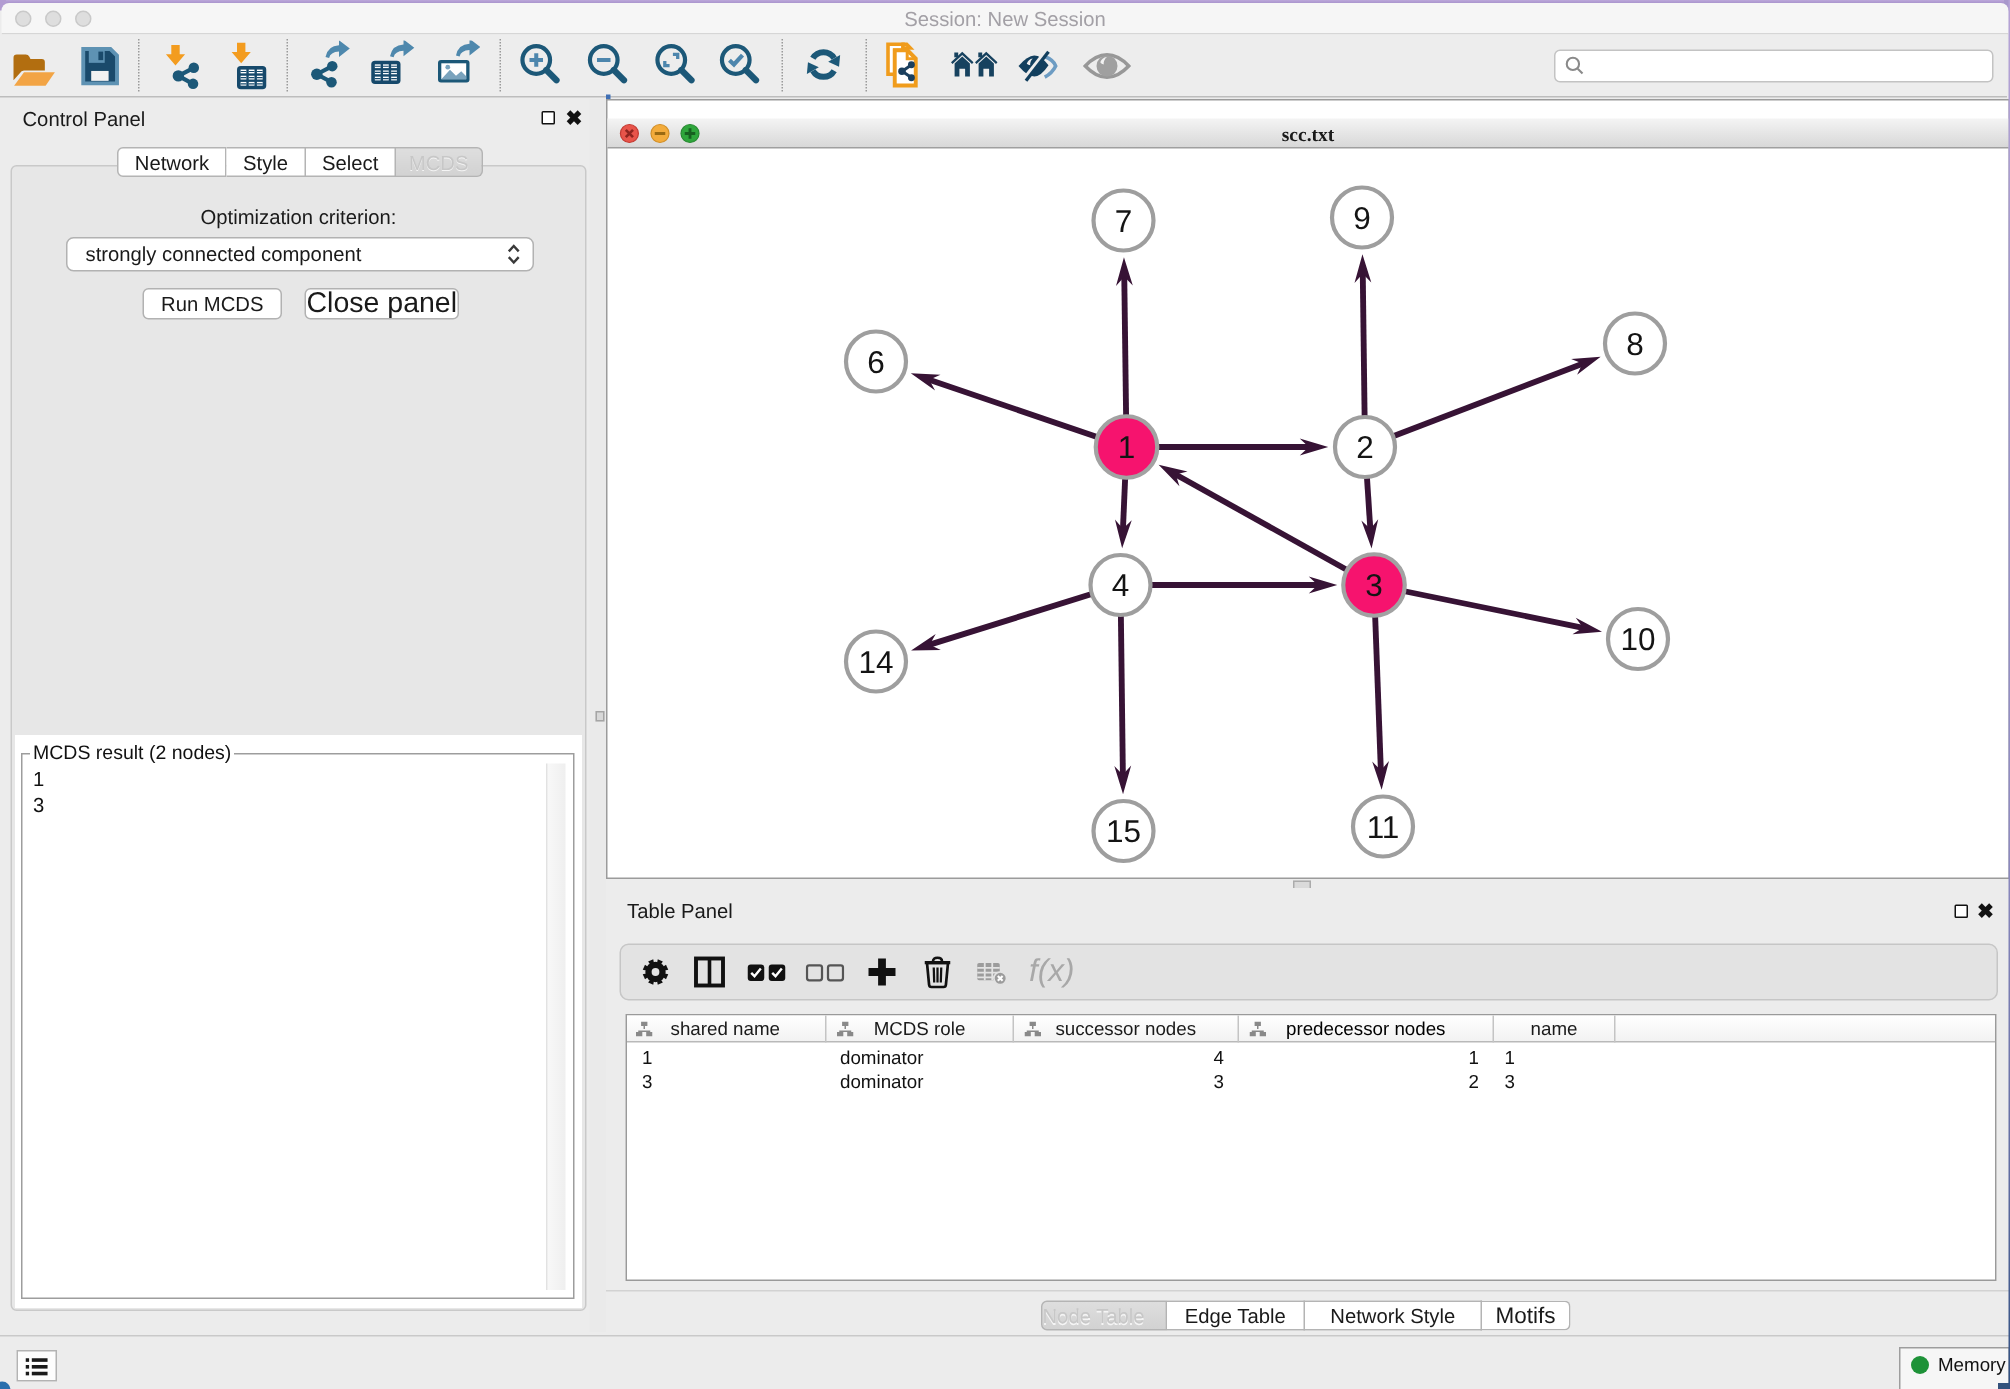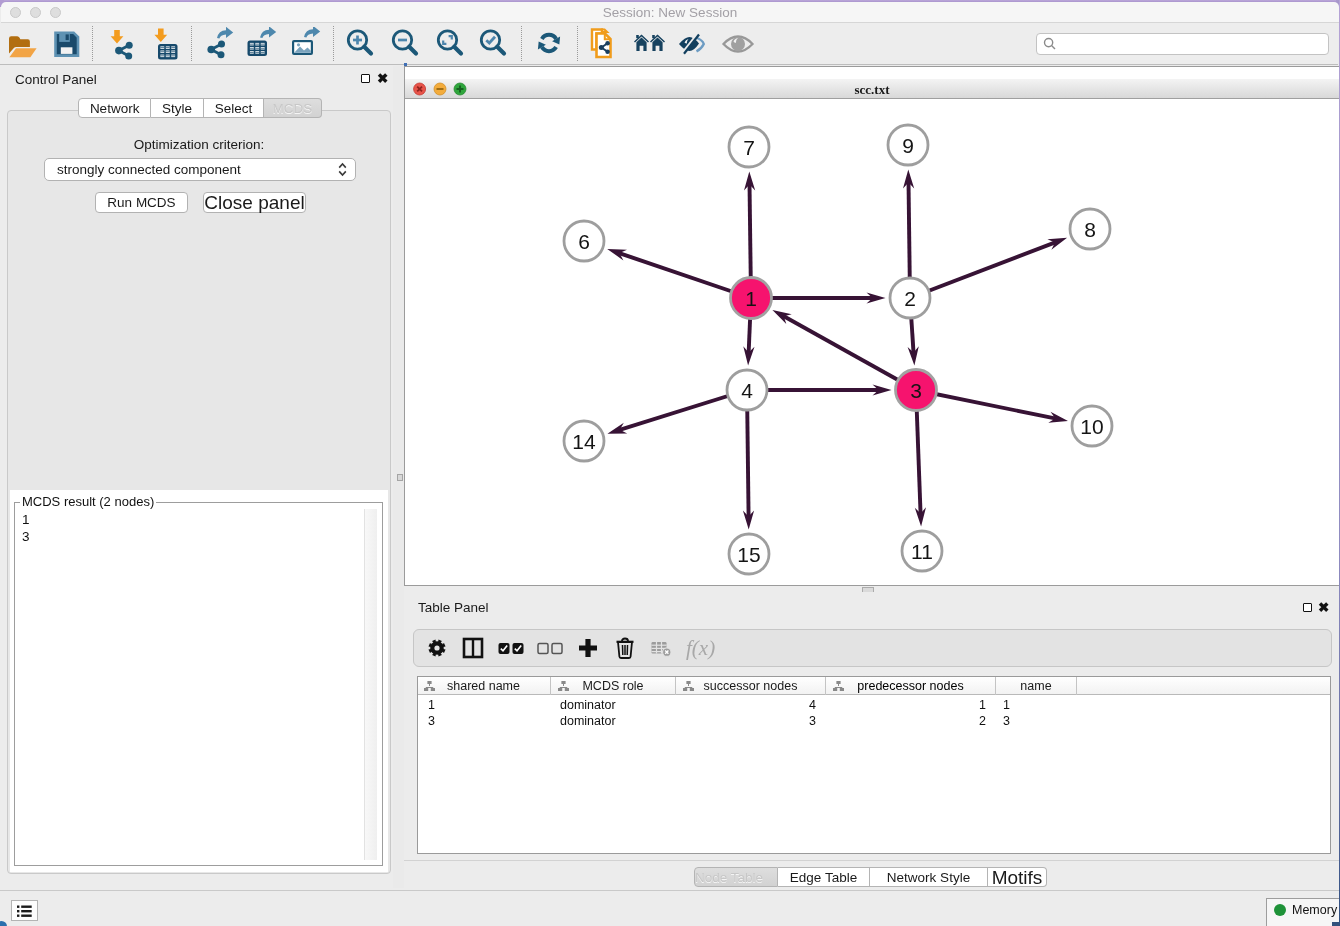--- a/index.html
+++ b/index.html
@@ -315,21 +315,21 @@
 <svg class="abs" style="left:246.5px;top:47px;" width="21" height="18" viewBox="0 0 21 18">
 <rect x="0.5" y="3" width="15" height="11.5" rx="1.2" fill="#9c9c9c"></rect>
 <line x1="0.5" y1="6.2" x2="15.5" y2="6.2" stroke="#e3e3e3" stroke-width="1.2"></line>
 <line x1="0.5" y1="9.4" x2="15.5" y2="9.4" stroke="#e3e3e3" stroke-width="1.2"></line>
 <line x1="0.5" y1="12.6" x2="15.5" y2="12.6" stroke="#e3e3e3" stroke-width="1.2"></line>
 <line x1="5.5" y1="3" x2="5.5" y2="14.5" stroke="#e3e3e3" stroke-width="1.2"></line>
 <line x1="10.5" y1="3" x2="10.5" y2="14.5" stroke="#e3e3e3" stroke-width="1.2"></line>
 <circle cx="15.8" cy="13.2" r="4.2" fill="#9c9c9c" stroke="#e3e3e3" stroke-width="1.1"></circle>
 <path d="M14.2 11.6 L17.4 14.8 M17.4 11.6 L14.2 14.8" stroke="#fff" stroke-width="1.4"></path>
 </svg>
-<div class="abs" style="left:282px;top:44px;font-family:Liberation Serif, serif;font-style:italic;font-size:21px;color:#a8a8a8;">f(x)</div>
+<div class="abs" style="left:282px;top:44px;font-family:Liberation Sans, sans-serif;font-style:italic;font-size:21px;color:#a8a8a8;">f(x)</div>
 <div class="abs" style="left:13px;top:84px;width:914px;height:178px;background:#fff;border:1px solid #9a9a9a;"></div>
 <div class="abs" style="left:14px;top:85px;width:912px;height:18px;background:linear-gradient(#ffffff,#f2f2f2);border-bottom:1px solid #b9b9b9;"></div>
 <div class="abs" style="left:13px;top:85px;width:134px;height:18px;border-right:1px solid #c4c4c4;font-size:12.5px;color:#1a1a1a;text-align:center;line-height:18px;white-space:nowrap;"><svg width="11" height="10" viewBox="0 0 11 10" style="position:absolute;left:7px;top:4px;">
         <rect x="3.4" y="0" width="4.2" height="3" fill="#898989"></rect>
         <path d="M5.5 3 L5.5 5 M2 8 L2 6.5 L9 6.5 L9 8" stroke="#898989" stroke-width="1" fill="none"></path>
         <rect x="0" y="7" width="4.2" height="3" fill="#898989"></rect>
         <rect x="6.8" y="7" width="4.2" height="3" fill="#898989"></rect>
       </svg>shared name</div>
 <div class="abs" style="left:147px;top:85px;width:125px;height:18px;border-right:1px solid #c4c4c4;font-size:12.5px;color:#1a1a1a;text-align:center;line-height:18px;white-space:nowrap;"><svg width="11" height="10" viewBox="0 0 11 10" style="position:absolute;left:7px;top:4px;">
         <rect x="3.4" y="0" width="4.2" height="3" fill="#898989"></rect>
@@ -357,21 +357,21 @@
 <div class="abs" style="left:599px;top:106px;font-size:12.5px;color:#111;">1</div>
 <div class="abs" style="left:24px;top:122px;font-size:12.5px;color:#111;">3</div>
 <div class="abs" style="left:156px;top:122px;font-size:12.5px;color:#111;">dominator</div>
 <div class="abs" style="left:272px;top:122px;width:140px;text-align:right;font-size:12.5px;color:#111;">3</div>
 <div class="abs" style="left:422px;top:122px;width:160px;text-align:right;font-size:12.5px;color:#111;">2</div>
 <div class="abs" style="left:599px;top:122px;font-size:12.5px;color:#111;">3</div>
 <div class="abs" style="left:0;top:268px;width:936px;height:1px;background:#d2d2d2;"></div>
 <div class="abs" style="left:290px;top:275px;width:84px;height:20px;border:1px solid #b4b4b4;border-left-width:1px;border-radius:4px 0 0 4px;background:linear-gradient(#dedede,#d2d2d2);color:#c7c7c7;text-shadow:0 1px 0 #f5f5f5;font-size:13.5px;line-height:19px;">Node Table</div>
 <div class="abs" style="left:374px;top:275px;width:92px;height:20px;border:1px solid #b4b4b4;border-left-width:0;border-radius:0;background:#ffffff;color:#1a1a1a;font-size:13.5px;text-align:center;line-height:19px;">Edge Table</div>
 <div class="abs" style="left:466px;top:275px;width:118px;height:20px;border:1px solid #b4b4b4;border-left-width:0;border-radius:0;background:#ffffff;color:#1a1a1a;font-size:13.5px;text-align:center;line-height:19px;">Network Style</div>
-<div class="abs" style="left:584px;top:275px;width:59px;height:20px;border:1px solid #b4b4b4;border-left-width:0;border-radius:0 4px 4px 0;background:#ffffff;color:#1a1a1a;font-size:19px;text-align:center;line-height:19px;">Motifs</div>
+<div class="abs" style="left:584px;top:275px;width:59px;height:20px;border:1px solid #b4b4b4;border-left-width:0;border-radius:0 4px 4px 0;background:#ffffff;color:#1a1a1a;font-size:15px;text-align:center;line-height:19px;">Motifs</div>
 </div>
 
 <div id="statusbar" class="abs" style="left:0;top:890px;width:1340px;height:36px;background:#ececec;border-top:1px solid #c9c9c9;">
   <div class="abs" style="left:11px;top:9px;width:27px;height:21px;background:#fdfdfd;border:1px solid #b3b3b3;">
     <svg width="15" height="13" viewBox="0 0 15 13" style="position:absolute;left:5px;top:3.5px;">
       <rect x="0" y="0.5" width="2.4" height="2.4" fill="#1a1a1a"></rect>
         <rect x="4.2" y="0.5" width="10.5" height="2.4" fill="#1a1a1a"></rect>
       <rect x="0" y="5" width="2.4" height="2.4" fill="#1a1a1a"></rect>
         <rect x="4.2" y="5" width="10.5" height="2.4" fill="#1a1a1a"></rect>
       <rect x="0" y="9.5" width="2.4" height="2.4" fill="#1a1a1a"></rect>

